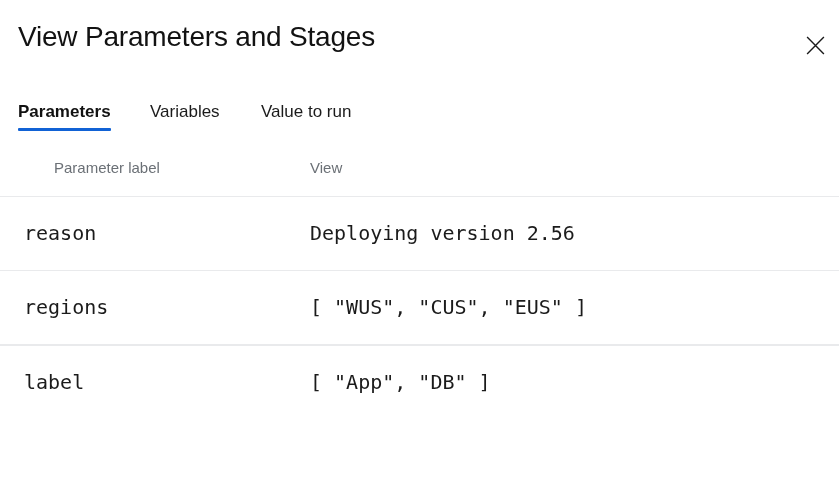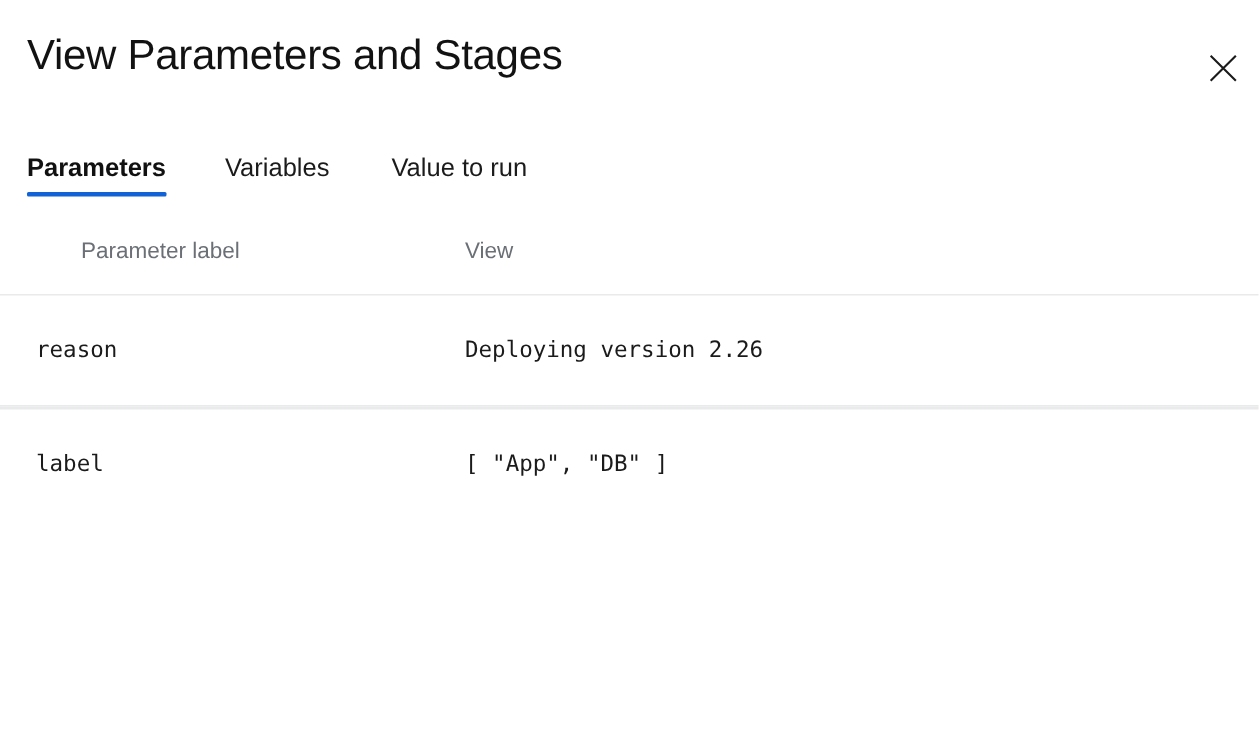--- a/index.html
+++ b/index.html
@@ -116,21 +116,21 @@
   }
 
   .table-row {
     position: relative;
     height: 73px;
   }
   .cell {
     position: absolute;
     top: 25px;
     font-family: "DejaVu Sans Mono", "Liberation Mono", monospace;
-    font-size: 15px;
+    font-size: 20px;
     line-height: 22px;
     color: #1b1b1b;
     white-space: pre;
   }
   .cell.cell-label { left: 24px; }
   .cell.cell-value { left: 310px; }
 </style>
 </head>
 <body>
 
@@ -156,25 +156,29 @@
 
   <div class="table-head">
     <div class="col-head col-label">Parameter label</div>
     <div class="col-head col-value">View</div>
   </div>
 
   <div class="divider"></div>
 
   <div class="table-row">
     <div class="cell cell-label">reason</div>
-    <div class="cell cell-value">Deploying version 2.26</div>
+    <div class="cell cell-value">Deploying version 2.56</div>
   </div>
 
   <div class="divider"></div>
 
+  <div class="table-row">
+    <div class="cell cell-label">regions</div>
+    <div class="cell cell-value">[ "WUS", "CUS", "EUS" ]</div>
+  </div>
 
   <div class="divider"></div>
 
 
   <div class="divider"></div>
 
   <div class="table-row">
     <div class="cell cell-label">label</div>
     <div class="cell cell-value">[ "App", "DB" ]</div>
   </div>

